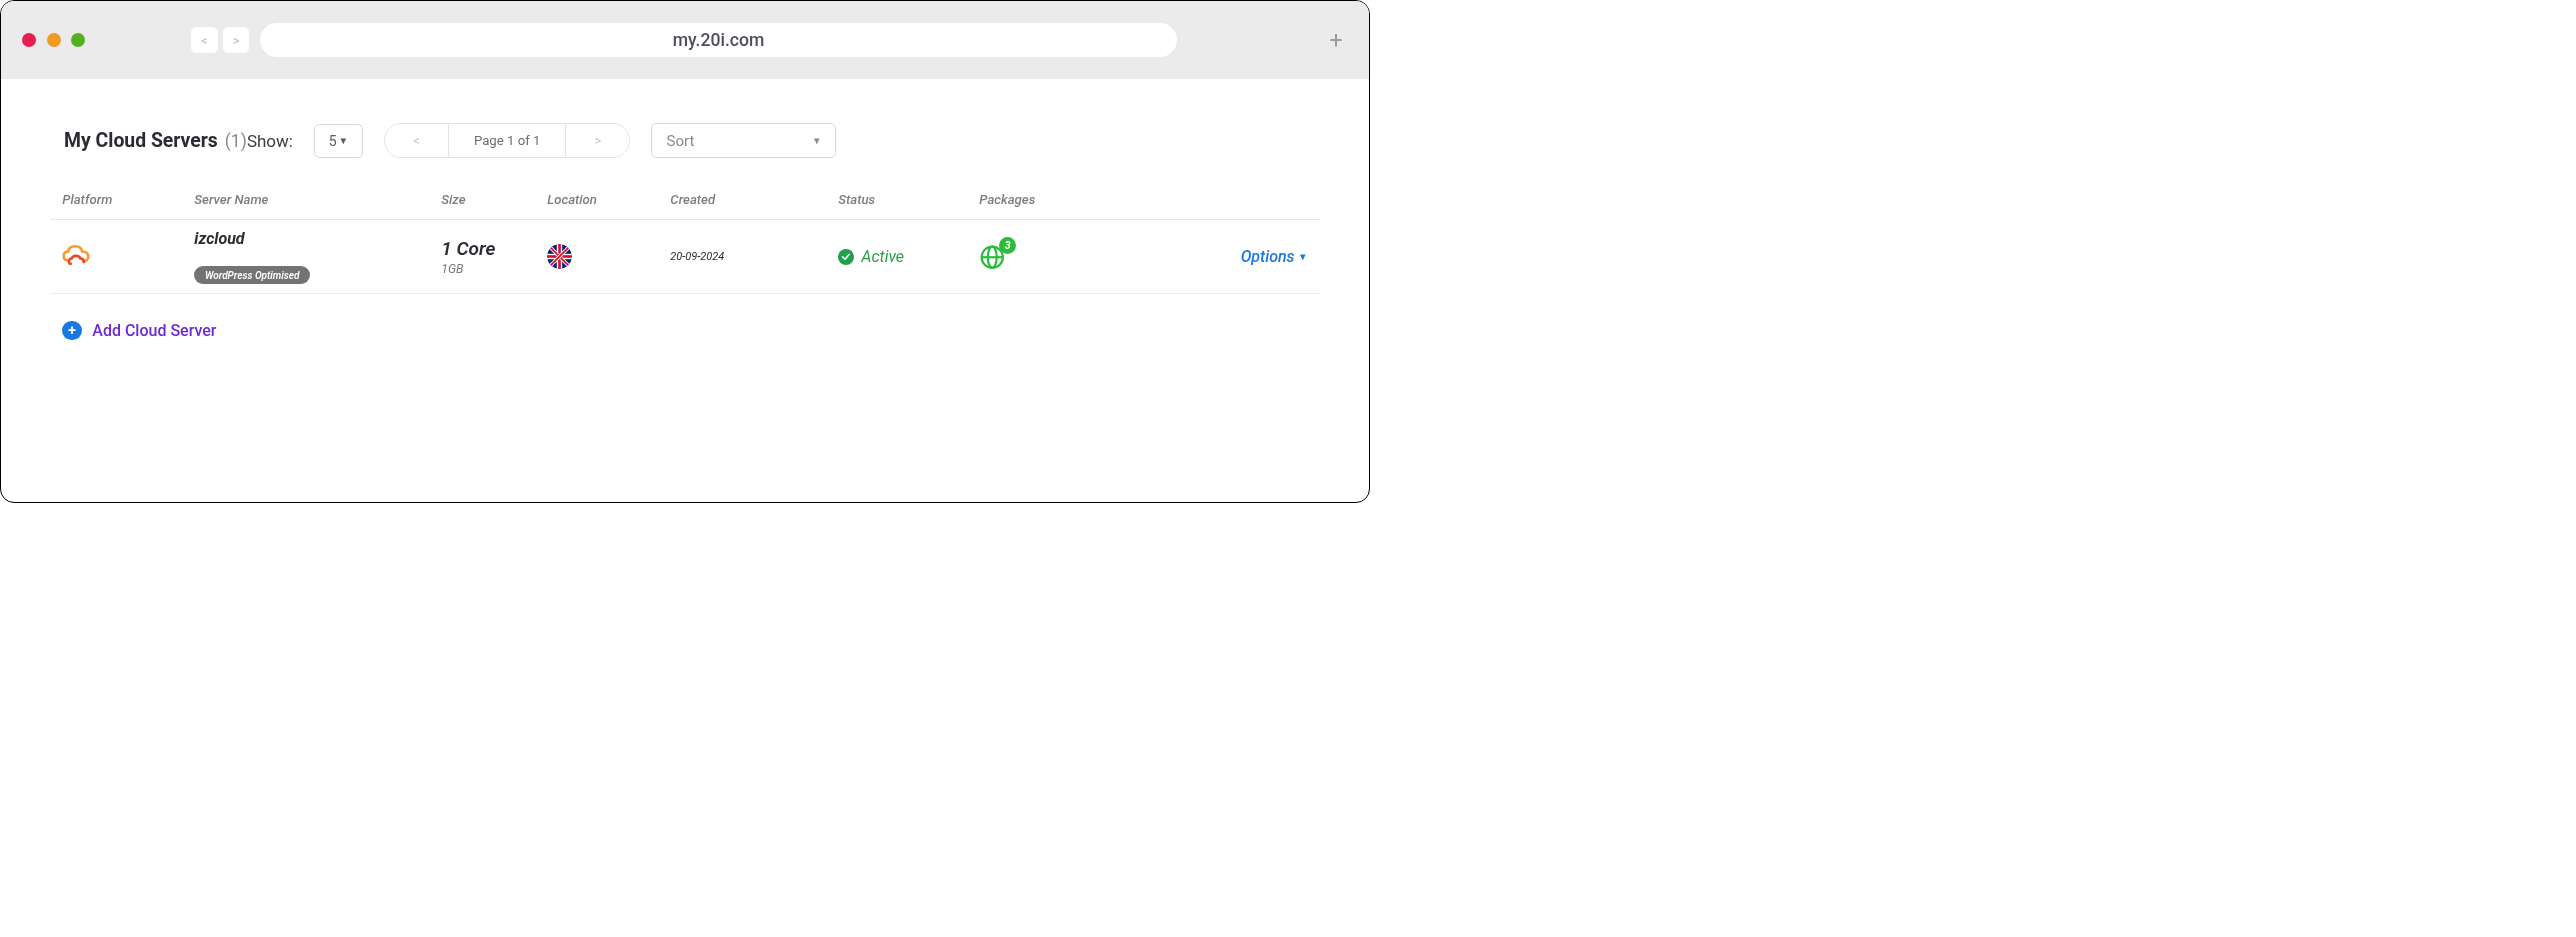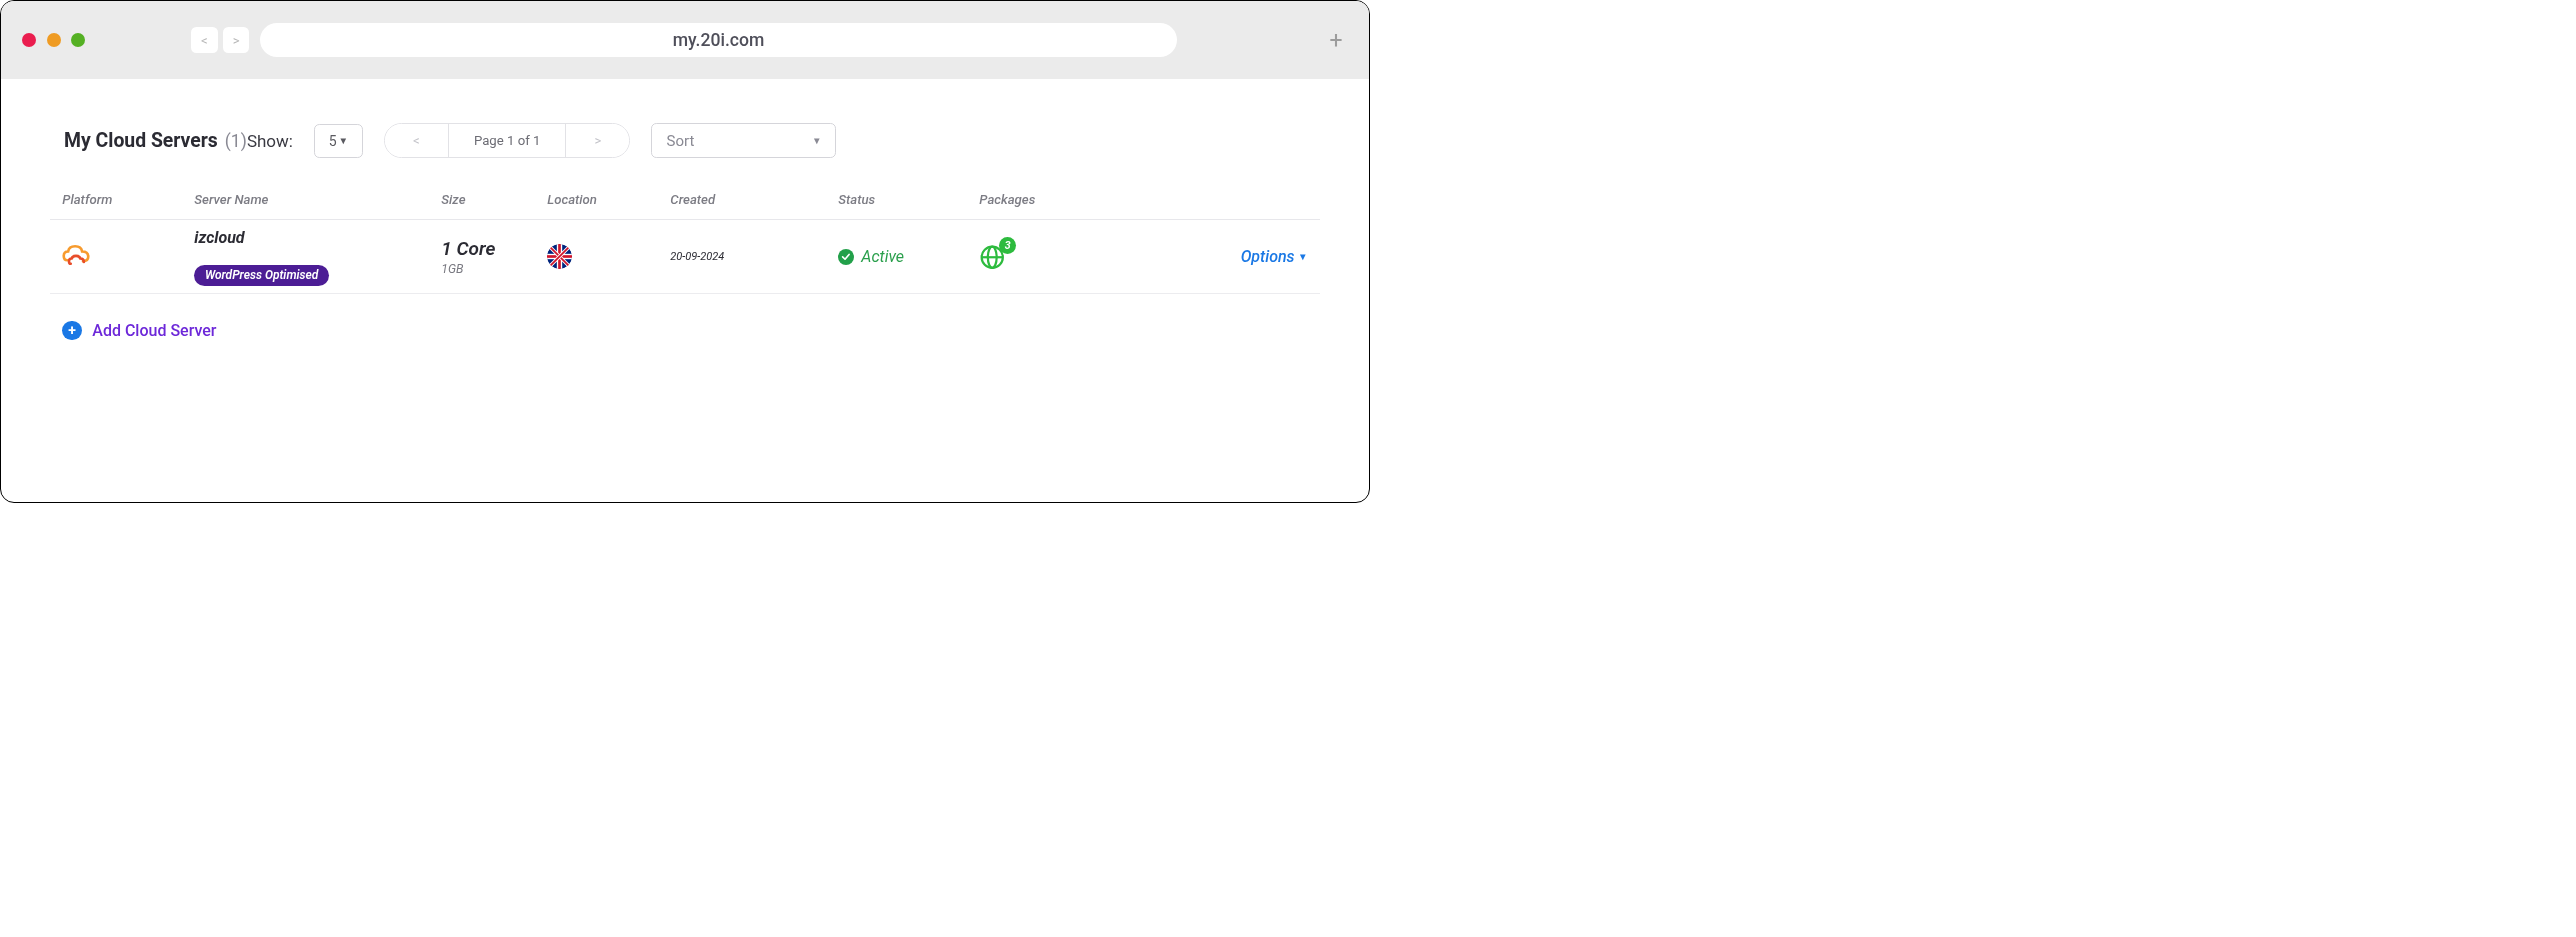--- a/index.html
+++ b/index.html
@@ -31,21 +31,21 @@
   .pager-mid { padding: 0 25px; display: flex; align-items: center; justify-content: center; color: #6c6c74; font-size: 13.2px; border-left: 0.9px solid #e2e2e6; border-right: 0.9px solid #e2e2e6; }
   .sort-select { width: 185px; height: 35px; border: 0.9px solid #d5d5da; border-radius: 5.3px; background: #fff; display: flex; align-items: center; justify-content: space-between; padding: 0 14px; color: #8a8a94; font-size: 15px; cursor: pointer; gap: 30px; }
   .table { width: 100%; }
   .thead, .trow { display: grid; grid-template-columns: 132px 247px 106px 123px 168px 141px 168px 1fr; align-items: center; padding: 0 12.3px; font-style: italic; }
   .thead { border-bottom: 0.9px solid #e7e7eb; padding-bottom: 12.3px; }
   .th { color: #7c7c84; font-size: 13.2px; font-weight: 500; }
   .trow { height: 74px; border-bottom: 0.9px solid #ececef; }
   .platform-icon svg { width: 28px; height: 28px; }
   .server-name-cell { display: flex; flex-direction: column; align-items: flex-start; gap: 18px; }
   .server-name { font-size: 16px; font-weight: 700; color: #2b2b33; }
-  .badge { background: #4c1d95; color: #fff; font-size: 12px; font-weight: 600; padding: 3.5px 10.6px; border-radius: 10.6px; }
+  .badge { background: #737373; color: #fff; font-size: 10px; font-weight: 600; padding: 3.5px 10.6px; border-radius: 10.6px; }
   .size-cell { display: flex; flex-direction: column; gap: 1.8px; }
   .size-line1 { font-size: 19px; font-weight: 600; color: #2b2b33; }
   .size-line2 { font-size: 12.3px; color: #7a7a82; }
   .flag { width: 25px; height: 25px; border-radius: 50%; overflow: hidden; }
   .created { font-size: 11px; color: #2b2b33; }
   .status-cell { display: flex; align-items: center; gap: 7px; }
   .status-check { width: 16px; height: 16px; background: #22a04a; border-radius: 50%; display: flex; align-items: center; justify-content: center; }
   .status-check svg { width: 9.7px; height: 9.7px; }
   .status-text { color: #2a9f4c; font-size: 16px; }
   .pkg-cell { position: relative; width: 26.5px; height: 26.5px; }

